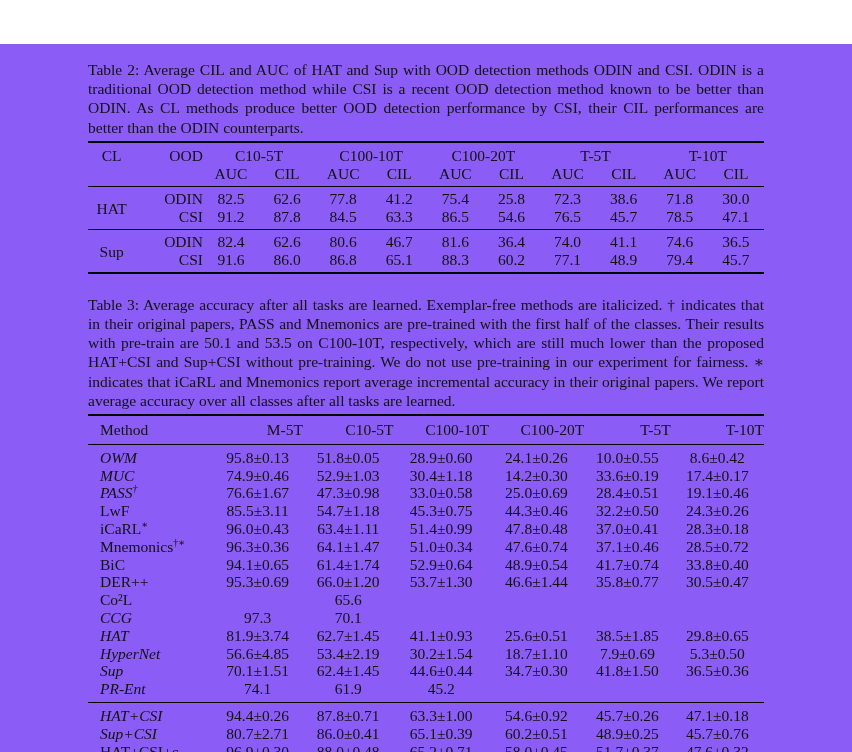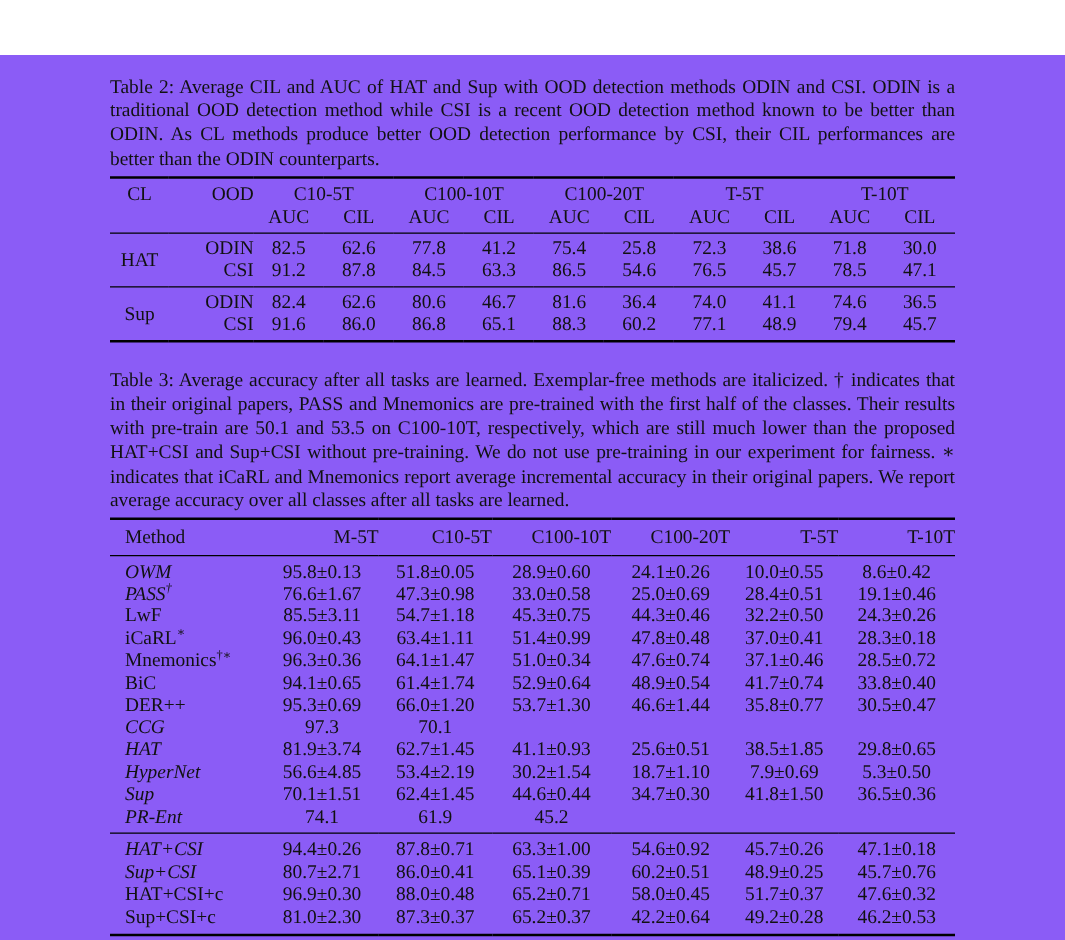--- a/index.html
+++ b/index.html
@@ -190,20 +190,29 @@
           <tr>
             <td class="method it">OWM</td>
             <td>95.8±0.13</td>
             <td>51.8±0.05</td>
             <td>28.9±0.60</td>
             <td>24.1±0.26</td>
             <td>10.0±0.55</td>
             <td>8.6±0.42</td>
           </tr>
           <tr>
+            <td class="method it">MUC</td>
+            <td>74.9±0.46</td>
+            <td>52.9±1.03</td>
+            <td>30.4±1.18</td>
+            <td>14.2±0.30</td>
+            <td>33.6±0.19</td>
+            <td>17.4±0.17</td>
+          </tr>
+          <tr>
             <td class="method it">PASS<sup>†</sup></td>
             <td>76.6±1.67</td>
             <td>47.3±0.98</td>
             <td>33.0±0.58</td>
             <td>25.0±0.69</td>
             <td>28.4±0.51</td>
             <td>19.1±0.46</td>
           </tr>
           <tr>
             <td class="method">LwF</td>
@@ -244,20 +253,29 @@
           <tr>
             <td class="method">DER++</td>
             <td>95.3±0.69</td>
             <td>66.0±1.20</td>
             <td>53.7±1.30</td>
             <td>46.6±1.44</td>
             <td>35.8±0.77</td>
             <td>30.5±0.47</td>
           </tr>
           <tr>
+            <td class="method">Co²L</td>
+            <td></td>
+            <td>65.6</td>
+            <td></td>
+            <td></td>
+            <td></td>
+            <td></td>
+          </tr>
+          <tr>
             <td class="method it">CCG</td>
             <td>97.3</td>
             <td>70.1</td>
             <td></td>
             <td></td>
             <td></td>
             <td></td>
           </tr>
           <tr>
             <td class="method it">HAT</td>

